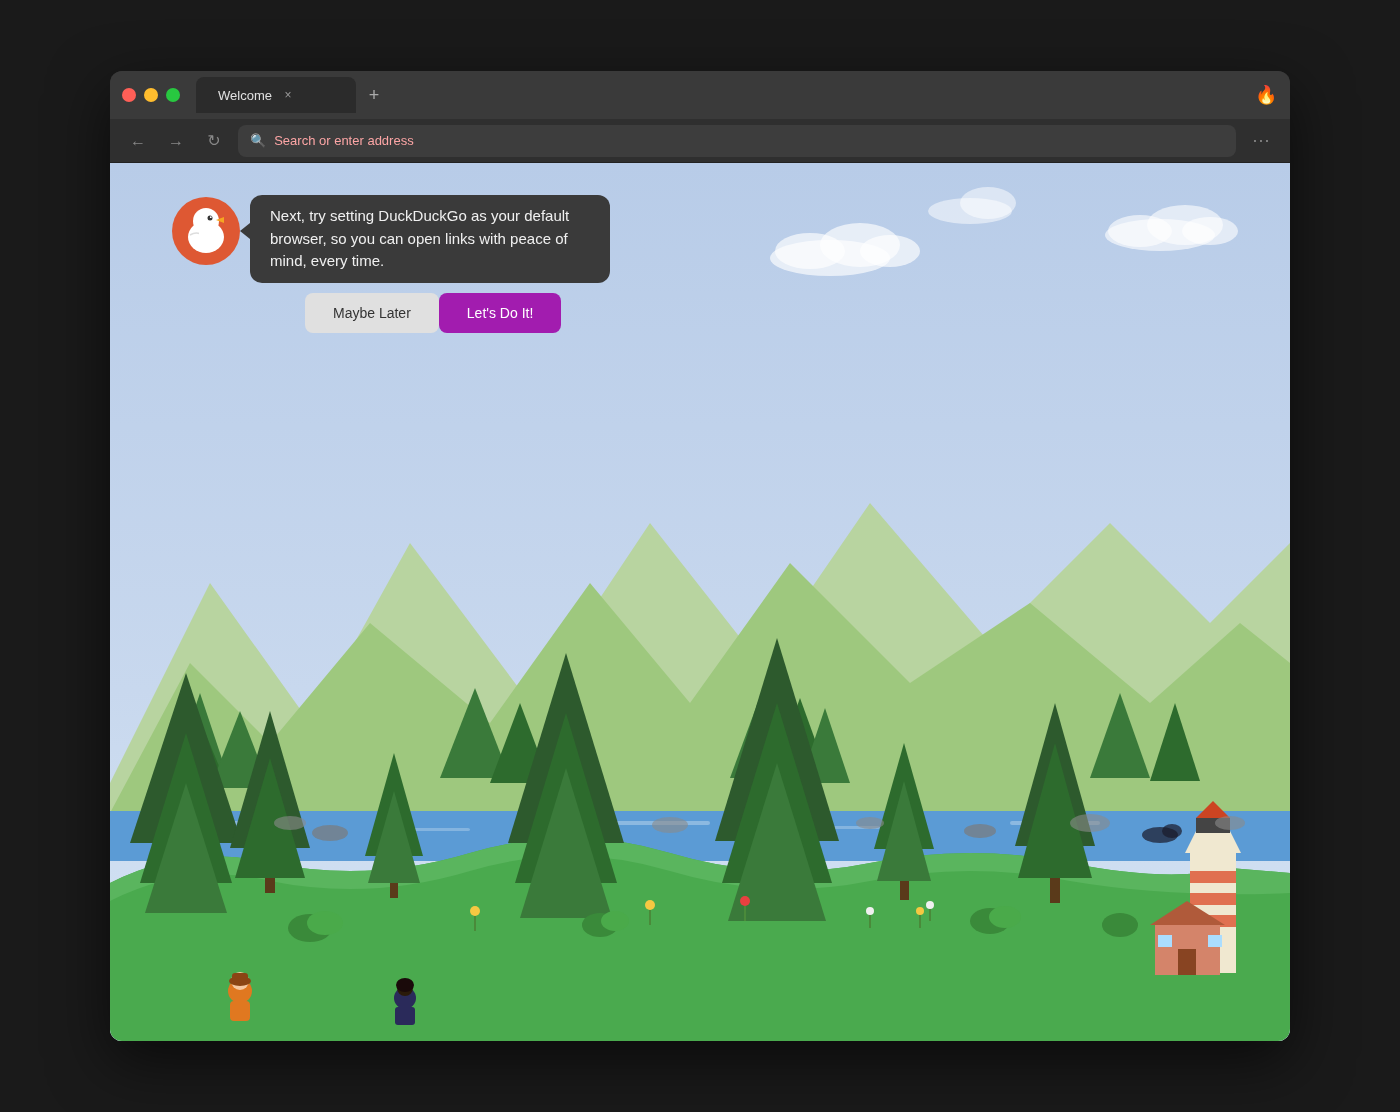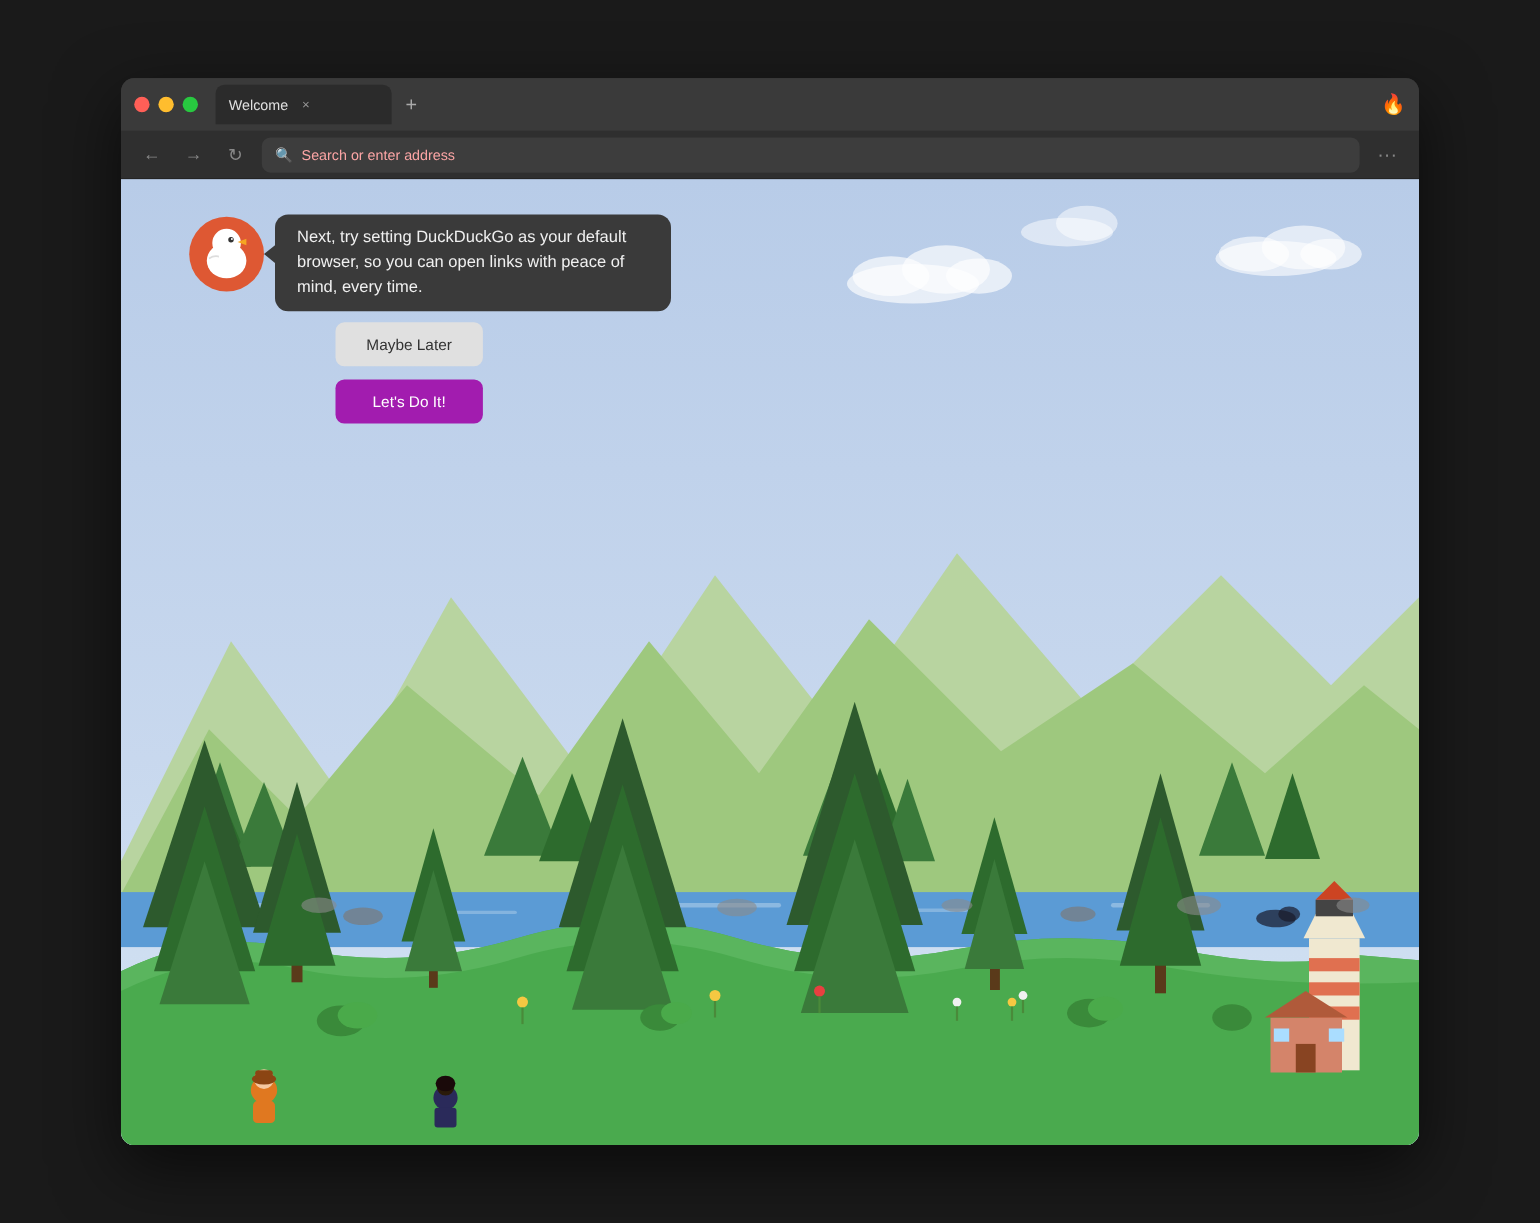--- a/index.html
+++ b/index.html
@@ -51,21 +51,21 @@
 
     .tabs-area {
       display: flex;
       align-items: center;
       flex: 1;
       gap: 4px;
     }
     .tab-active {
       background: #2b2b2b;
       border-radius: 8px 8px 0 0;
-      padding: 6px 12px;
+      padding: 6px 22px;
       display: flex;
       align-items: center;
       gap: 8px;
       height: 36px;
       min-width: 160px;
     }
     .tab-title {
       color: #e0e0e0;
       font-size: 13px;
     }
@@ -203,22 +203,20 @@
       color: #f0f0f0;
       font-size: 15px;
       line-height: 1.5;
     }
 
     .buttons-row {
       position: absolute;
       top: 130px;
       left: 195px;
       display: flex;
-      gap: 12px;
-      flex-direction: column;
     }
     .btn-maybe {
       background: #e0e0e0;
       border: none;
       border-radius: 8px;
       padding: 10px 28px;
       font-size: 14px;
       font-weight: 500;
       color: #333;
       cursor: pointer;

